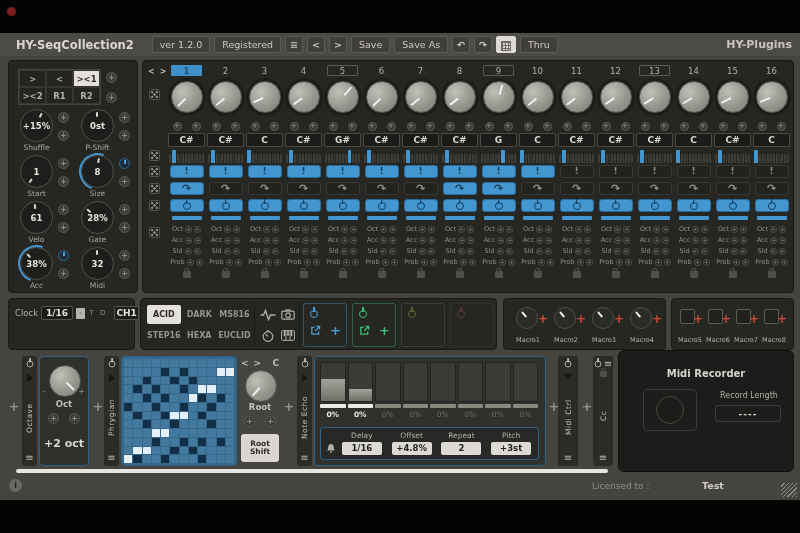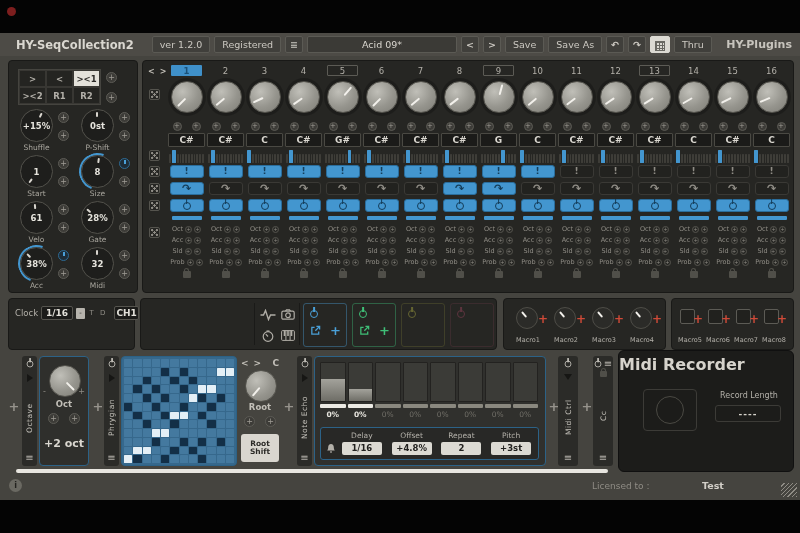--- a/index.html
+++ b/index.html
@@ -185,21 +185,21 @@
   .ep-value{margin:2px auto 0;width:40px;height:13px;line-height:13px;background:#dcdad3;border-radius:2px;
             font-size:8.5px;font-weight:700;color:#22211f;text-align:center;}
   .cc-top{display:flex;gap:2px;align-items:flex-start;}
   .cc-lock{width:7px;height:6px;background:#504f49;border-radius:1px;position:relative;margin-top:3px;}
   .cc-lock::before{content:'';position:absolute;left:1px;top:-3px;width:3px;height:3px;border:1.2px solid #504f49;
                    border-bottom:none;border-radius:2.5px 2.5px 0 0;}
   #hscroll{position:absolute;left:16px;top:469px;width:592px;height:4px;background:#e8e6e0;border-radius:2px;}
   
   #recorder{position:absolute;left:618px;top:350px;width:176px;height:122px;background:#1c1c1a;
             border:1px solid #101010;border-radius:6px;box-sizing:border-box;}
-  .rec-title{margin-top:4px;font-size:16px;font-weight:700;color:#d6d3cc;}
+  .rec-title{margin-top:17px;text-align:center;font-size:10px;font-weight:700;color:#d6d3cc;}
   .rec-btn{position:absolute;left:24px;top:38px;width:52px;height:40px;border:1px solid #3c3b37;border-radius:4px;
            display:flex;align-items:center;justify-content:center;}
   .rec-circle{width:26px;height:26px;border:1.3px solid #4a4943;border-radius:50%;}
   .rec-len-label{position:absolute;left:92px;top:40px;width:76px;text-align:center;font-size:8px;color:#b3b0a9;}
   .rec-len-box{position:absolute;left:96px;top:54px;width:66px;height:17px;border:1px solid #3c3b37;border-radius:3px;
                color:#d6d3cc;font-size:9px;font-weight:700;display:flex;align-items:center;justify-content:center;
                letter-spacing:1px;box-sizing:border-box;}
   
   .info-btn{position:absolute;left:9px;top:479px;width:13px;height:13px;border-radius:50%;background:#6a6962;
             color:#23231f;font-size:8px;font-weight:700;display:flex;align-items:center;justify-content:center;}
@@ -213,21 +213,20 @@
 
 <div id="stage">
   <div class="reddot"></div>
   <div class="plugin-bg"></div>
 
   <div class="titlebar">
     <span class="tb-title">HY-SeqCollection2</span>
     <span class="tb-btn">ver 1.2.0</span>
     <span class="tb-btn">Registered</span>
     <span class="tb-btn sq">≡</span>
-    <span class="tb-preset">Acid 09*</span>
     <span class="tb-btn sq">&lt;</span>
     <span class="tb-btn sq">&gt;</span>
     <span class="tb-btn">Save</span>
     <span class="tb-btn">Save As</span>
     <span class="tb-btn sq">↶</span>
     <span class="tb-btn sq">↷</span>
     <span class="tb-btn sq lit"><span class="gridico"></span></span>
     <span class="tb-btn">Thru</span>
     <span class="tb-brand">HY-Plugins</span>
   </div>
@@ -1705,20 +1704,28 @@
         </span>
       <span class="valbox clk-ch">CH1</span>
       <span class="updn">
           <i class="up"></i>
           <i class="dn"></i>
         </span>
     </div>
   </div>
 
   <div class="panel" style="left:140px;top:298px;width:357px;height:52px;">
+    <div class="mode-grid">
+        <div class="mode-btn sel">ACID</div>
+        <div class="mode-btn">DARK</div>
+        <div class="mode-btn">MS816</div>
+        <div class="mode-btn">STEP16</div>
+        <div class="mode-btn">HEXA</div>
+        <div class="mode-btn">EUCLID</div>
+      </div>
     <div class="vdiv" style="left:113px;"></div>
     <div class="util-grid">
         <span>
           <svg width="16" height="12" viewBox="0 0 16 12" fill="none" stroke="currentColor" stroke-width="1.4">
             <path d="M0.5 6h3l2-4.5 3 9 2-4.5h5"></path>
           </svg>
         </span>
         <span>
           <svg width="14" height="11" viewBox="0 0 14 11" fill="none" stroke="currentColor" stroke-width="1.2">
             <rect x="0.8" y="2.2" width="12.4" height="8" rx="1.5"></rect>

